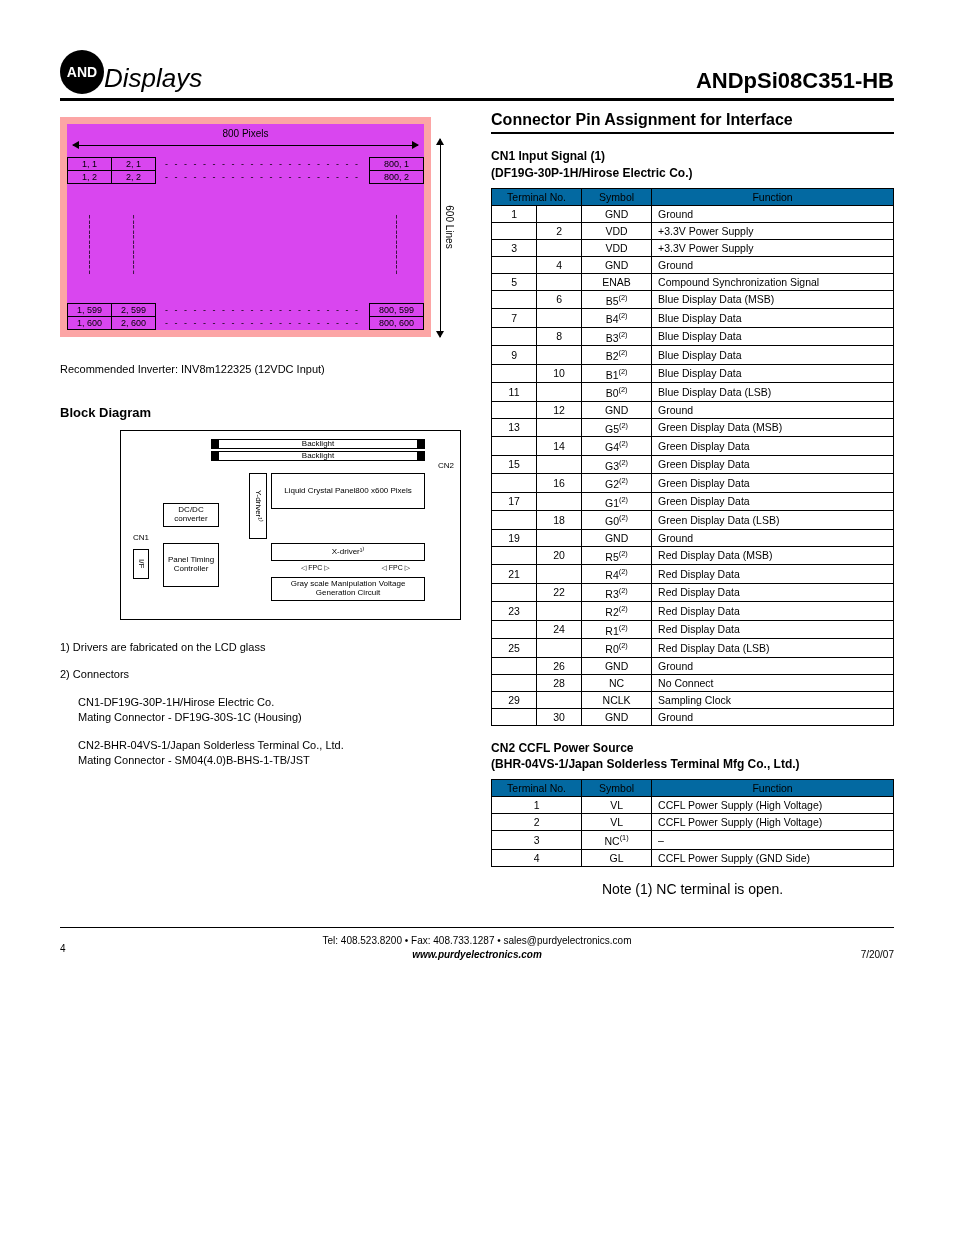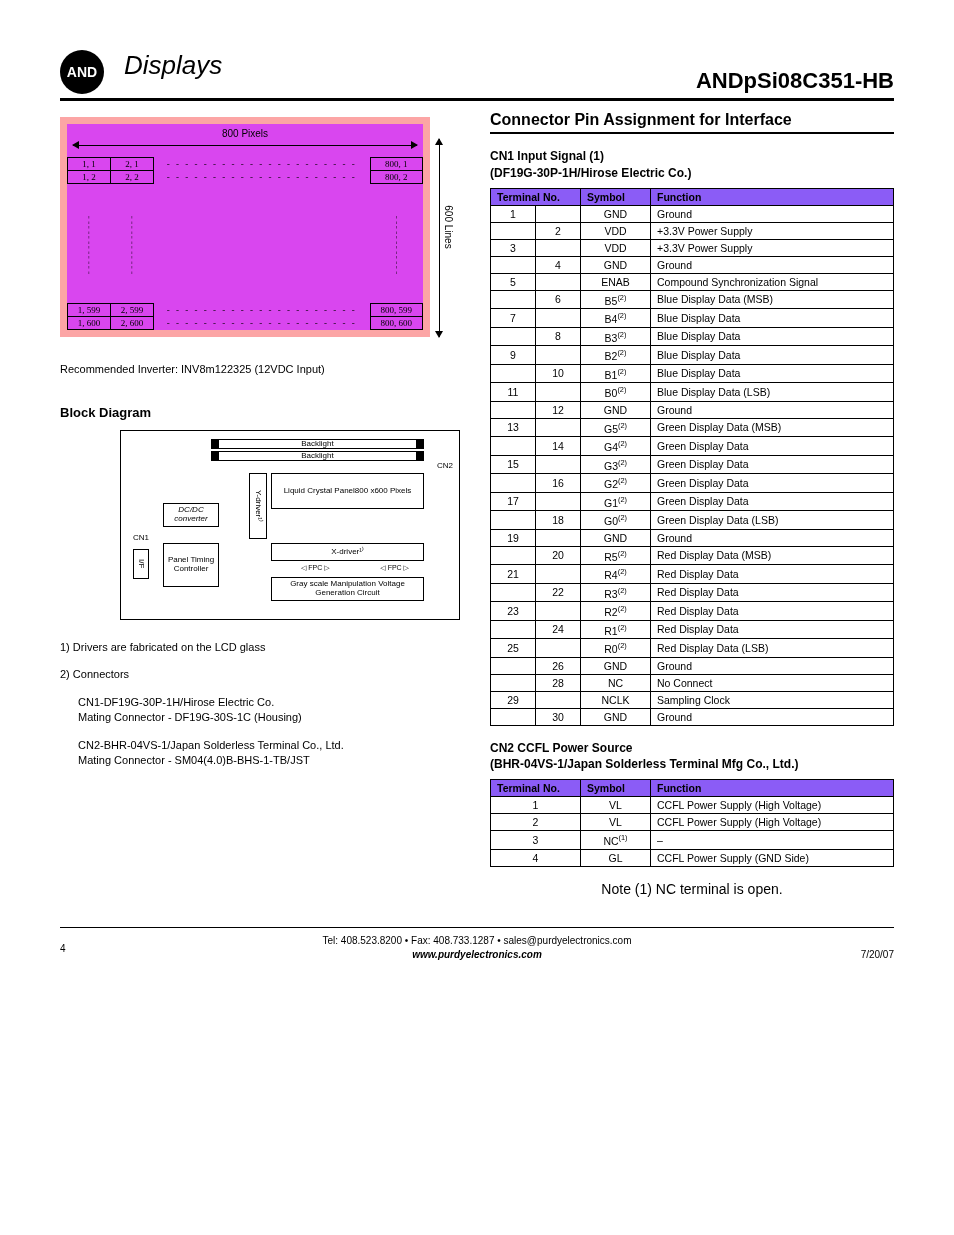--- a/index.html
+++ b/index.html
@@ -15,22 +15,22 @@
   .header {
     display: flex;
     justify-content: space-between;
     align-items: flex-end;
     border-bottom: 3px solid #000;
     padding-bottom: 4px;
     margin-bottom: 10px;
   }
   .logo {
     display: flex;
-    align-items: flex-start;
-    gap: 20px;
+    align-items: flex-end;
+    gap: 0;
   }
   .logo-badge {
     width: 44px;
     height: 44px;
     border-radius: 50%;
     background: #000;
     color: #fff;
     display: flex;
     align-items: center;
     justify-content: center;
@@ -87,21 +87,20 @@
   }
   .pd-arrow-h:before { left: -1px; border-right: 7px solid #000; }
   .pd-arrow-h:after { right: -1px; border-left: 7px solid #000; }
   .pd-grid { border-collapse: collapse; width: 100%; }
   .pd-grid td {
     border: 1px solid #000;
     padding: 1px 9px;
     text-align: center;
     white-space: nowrap;
     font-size: 9px;
-    font-family: Liberation Serif, serif;
   }
   .pd-grid td.dash { border-top: none; border-bottom: none; letter-spacing: 2px; color:#000;}
   .pd-grid tr.middle td {
     border: none;
     height: 120px;
     vertical-align: middle;
     color: #000;
     writing-mode: horizontal-tb;
     font-size: 9px;
   }
@@ -162,21 +161,21 @@
     text-align: center;
     padding: 2px;
     line-height: 1.1;
   }
   .bd-wide { left: 90px; right: 35px; }
   .bd-backlight1 { top: 8px; height: 10px; }
   .bd-backlight2 { top: 20px; height: 10px; }
   .bd-end { position: absolute; width: 8px; background: #000; }
   .bd-lcp { top: 42px; height: 36px; left: 150px; right: 35px; flex-direction: row; }
   .bd-ydriver { top: 42px; height: 66px; left: 128px; width: 18px; writing-mode: vertical-rl; }
-  .bd-dcdc { top: 72px; left: 42px; width: 56px; height: 24px; font-style: italic;}
+  .bd-dcdc { top: 72px; left: 42px; width: 56px; height: 24px;}
   .bd-xdriver { top: 112px; left: 150px; right: 35px; height: 18px; }
   .bd-gray { top: 146px; left: 150px; right: 35px; height: 24px; }
   .bd-panel { top: 112px; left: 42px; width: 56px; height: 44px; }
   .bd-if { top: 118px; left: 12px; width: 16px; height: 30px; writing-mode: vertical-rl;}
   .bd-cn1-label { position: absolute; top: 102px; left: 12px; font-size: 8px;}
   .bd-cn2-label { position: absolute; top: 30px; right: 6px; font-size: 8px;}
   .bd-fpc { position: absolute; font-size: 7px; }
 
   .notes p { margin-bottom: 12px; line-height: 1.4; }
   .notes .indent { padding-left: 18px; }
@@ -200,23 +199,23 @@
     width: 100%;
     font-size: 10.5px;
     margin-bottom: 14px;
   }
   table.data th, table.data td {
     border: 1px solid #000;
     padding: 2px 6px;
     text-align: left;
   }
   table.data th {
-    background: #8b5cf6;
-    font-weight: bold;
-    text-align: left;
+    background: #0369a1;
+    font-weight: normal;
+    text-align: center;
   }
   table.data th.term { width: 90px; }
   table.data th.sym { width: 70px; }
   table.data td.tno { text-align: center; width: 45px; }
   table.data td.sym { text-align: center; }
   sup { font-size: 0.7em; }
   .note-small { font-size: 14px; text-align: center; }
 
   .footer {
     margin-top: 30px;

